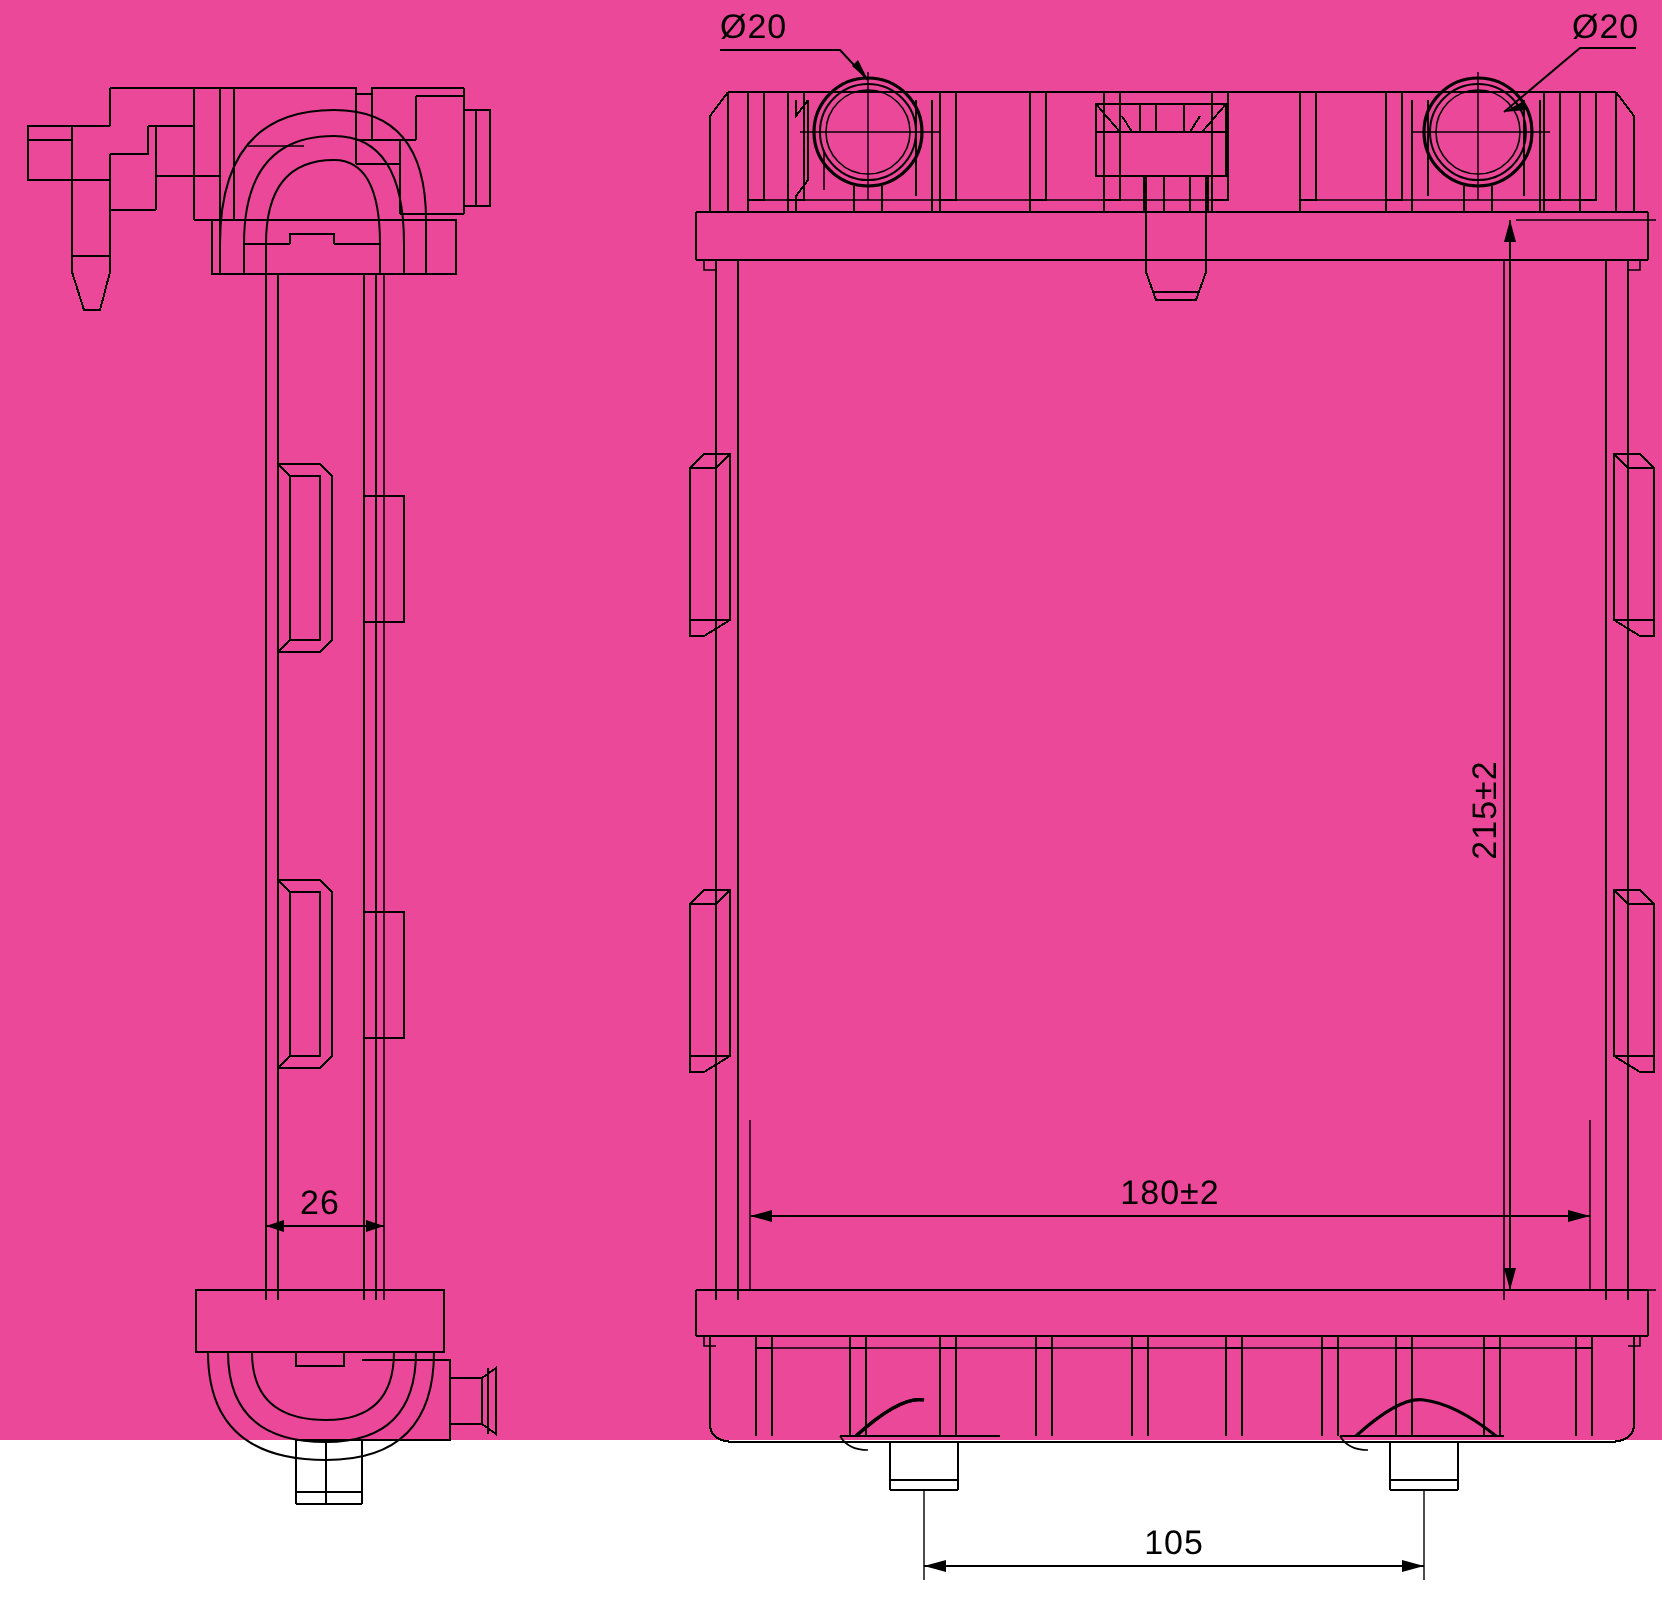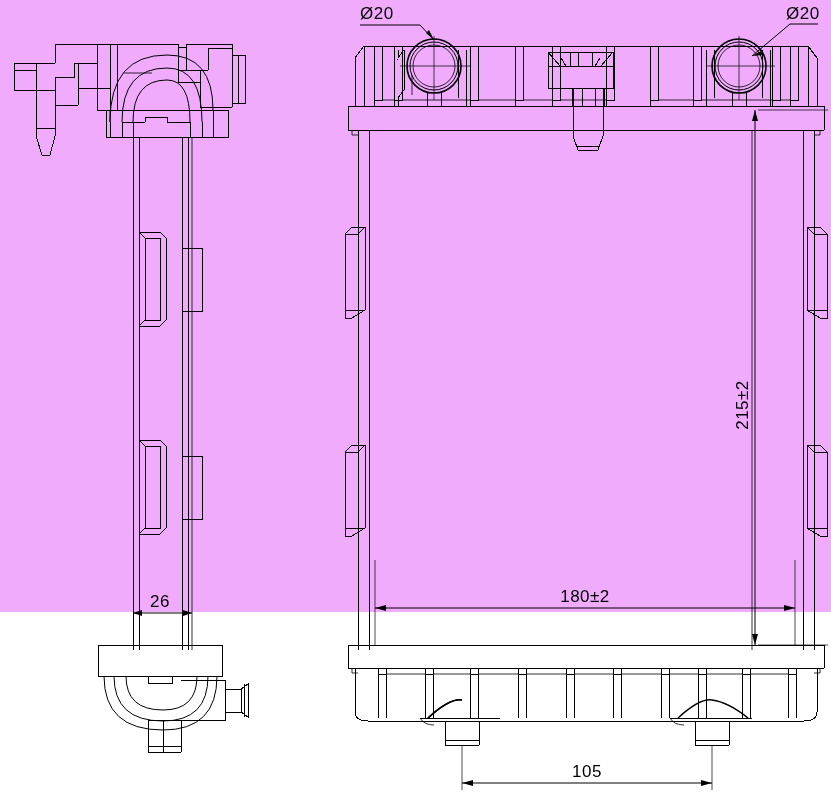--- a/index.html
+++ b/index.html
@@ -9,22 +9,22 @@
   }
   body {
     width: 831px;
     height: 800px;
     font-family: "Liberation Sans", sans-serif;
     overflow: hidden;
   }
   #drawing-root {
     position: relative;
     width: 831px;
-    height: 612px;
-    background: #f0abfc;
+    height: 720px;
+    background: #ec4899;
   }
   svg.sheet {
     display: block;
     width: 831px;
     height: 800px;
   }
   .ln {
     fill: none;
     stroke: #000000;
     stroke-width: 1;

